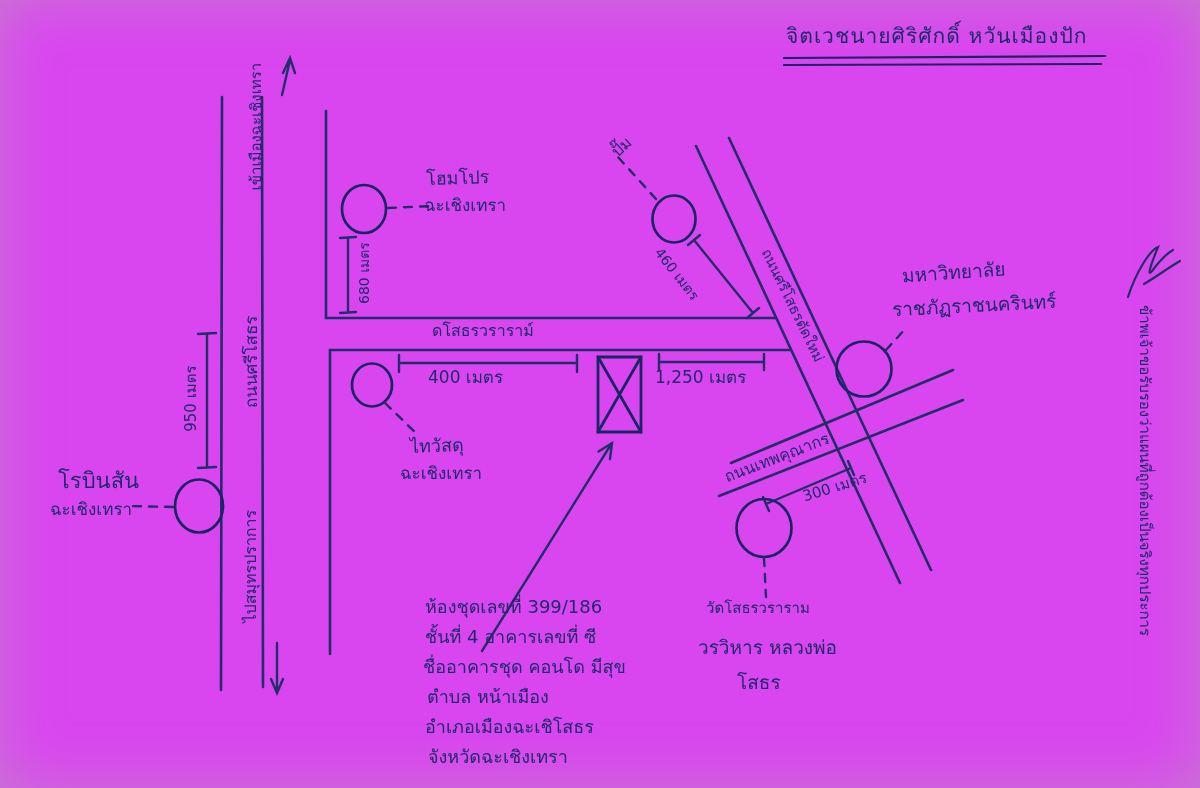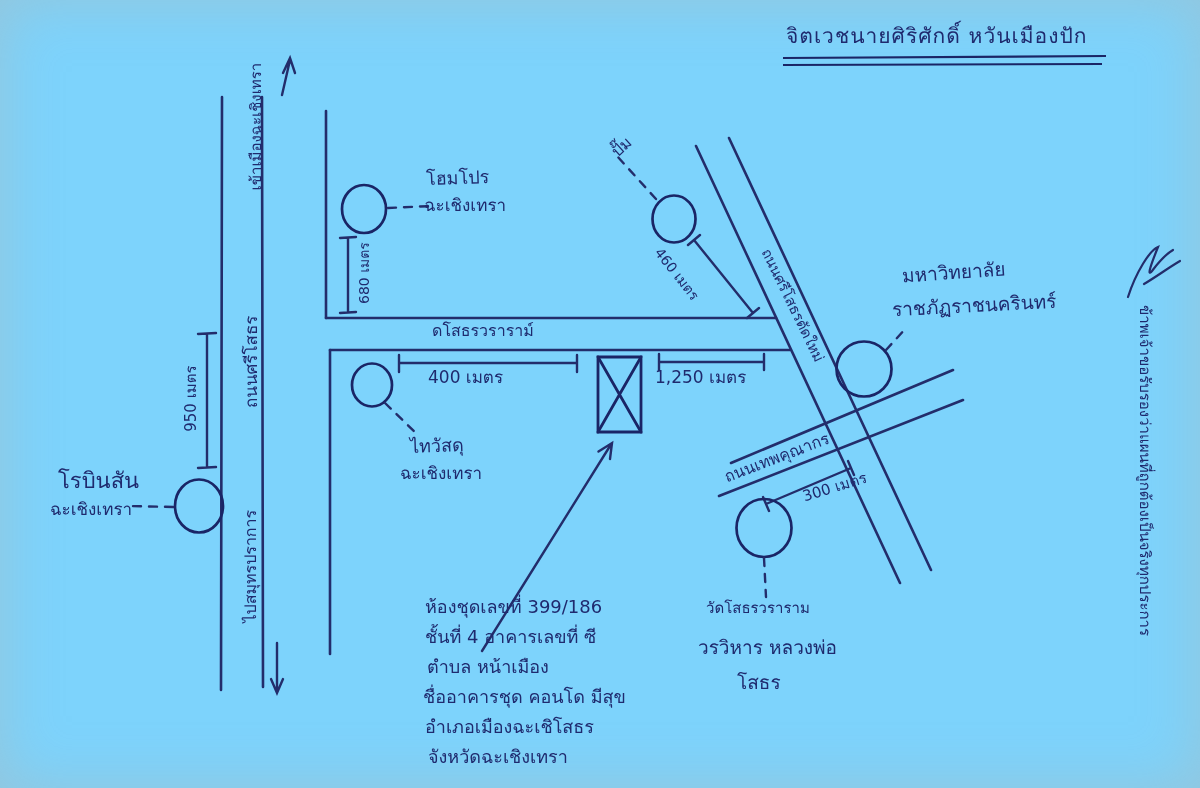--- a/index.html
+++ b/index.html
@@ -1,16 +1,16 @@
 <!DOCTYPE html>
 <html><head>
 <meta charset="utf-8">
 <style>
   html,body{margin:0;padding:0;background:#e8e8e6;}
-  #page{position:relative;width:1200px;height:788px;background:#7dd3fc;overflow:hidden;
+  #page{position:relative;width:1200px;height:788px;background:#d946ef;overflow:hidden;
         box-shadow:inset 0 0 60px rgba(180,180,175,.45);
         font-family:"DejaVu Sans",sans-serif;color:#1f2a6e;}
   .lbl{position:absolute;white-space:nowrap;color:#1f2a6e;line-height:1.15;}
   .rot{transform-origin:center center;}
   svg{position:absolute;left:0;top:0;}
   .title{font-size:21px;letter-spacing:1px;}
   .addr div{height:30px;}
 </style>
 </head>
 <body>
@@ -115,21 +115,21 @@
   <div class="lbl" style="left:902px;top:262px;font-size:19px;transform:rotate(-4deg);">มหาวิทยาลัย</div>
   <div class="lbl" style="left:892px;top:295px;font-size:19px;transform:rotate(-3deg);">ราชภัฏราชนครินทร์</div>
 
   <div class="lbl" style="left:706px;top:600px;font-size:15px;">วัดโสธรวราราม</div>
   <div class="lbl" style="left:698px;top:637px;font-size:19px;">วรวิหาร หลวงพ่อ</div>
   <div class="lbl" style="left:737px;top:672px;font-size:19px;">โสธร</div>
 
   <div class="lbl addr" style="left:425px;top:597px;font-size:18px;">
     <div>ห้องชุดเลขที่ 399/186</div>
     <div>ชั้นที่ 4 อาคารเลขที่ ซี</div>
+    <div style="margin-left:-2px;">ชื่ออาคารชุด คอนโด มีสุข</div>
     <div style="margin-left:2px;">ตำบล หน้าเมือง</div>
-    <div style="margin-left:-2px;">ชื่ออาคารชุด คอนโด มีสุข</div>
     <div>อำเภอเมืองฉะเชิโสธร</div>
     <div style="margin-left:3px;">จังหวัดฉะเชิงเทรา</div>
   </div>
 
   <div class="lbl" style="left:1136px;top:305px;height:380px;font-size:15px;writing-mode:vertical-rl;">ข้าพเจ้าขอรับรองว่าแผนที่ถูกต้องเป็นจริงทุกประการ</div>
 
 </div>
 
 </body></html>

